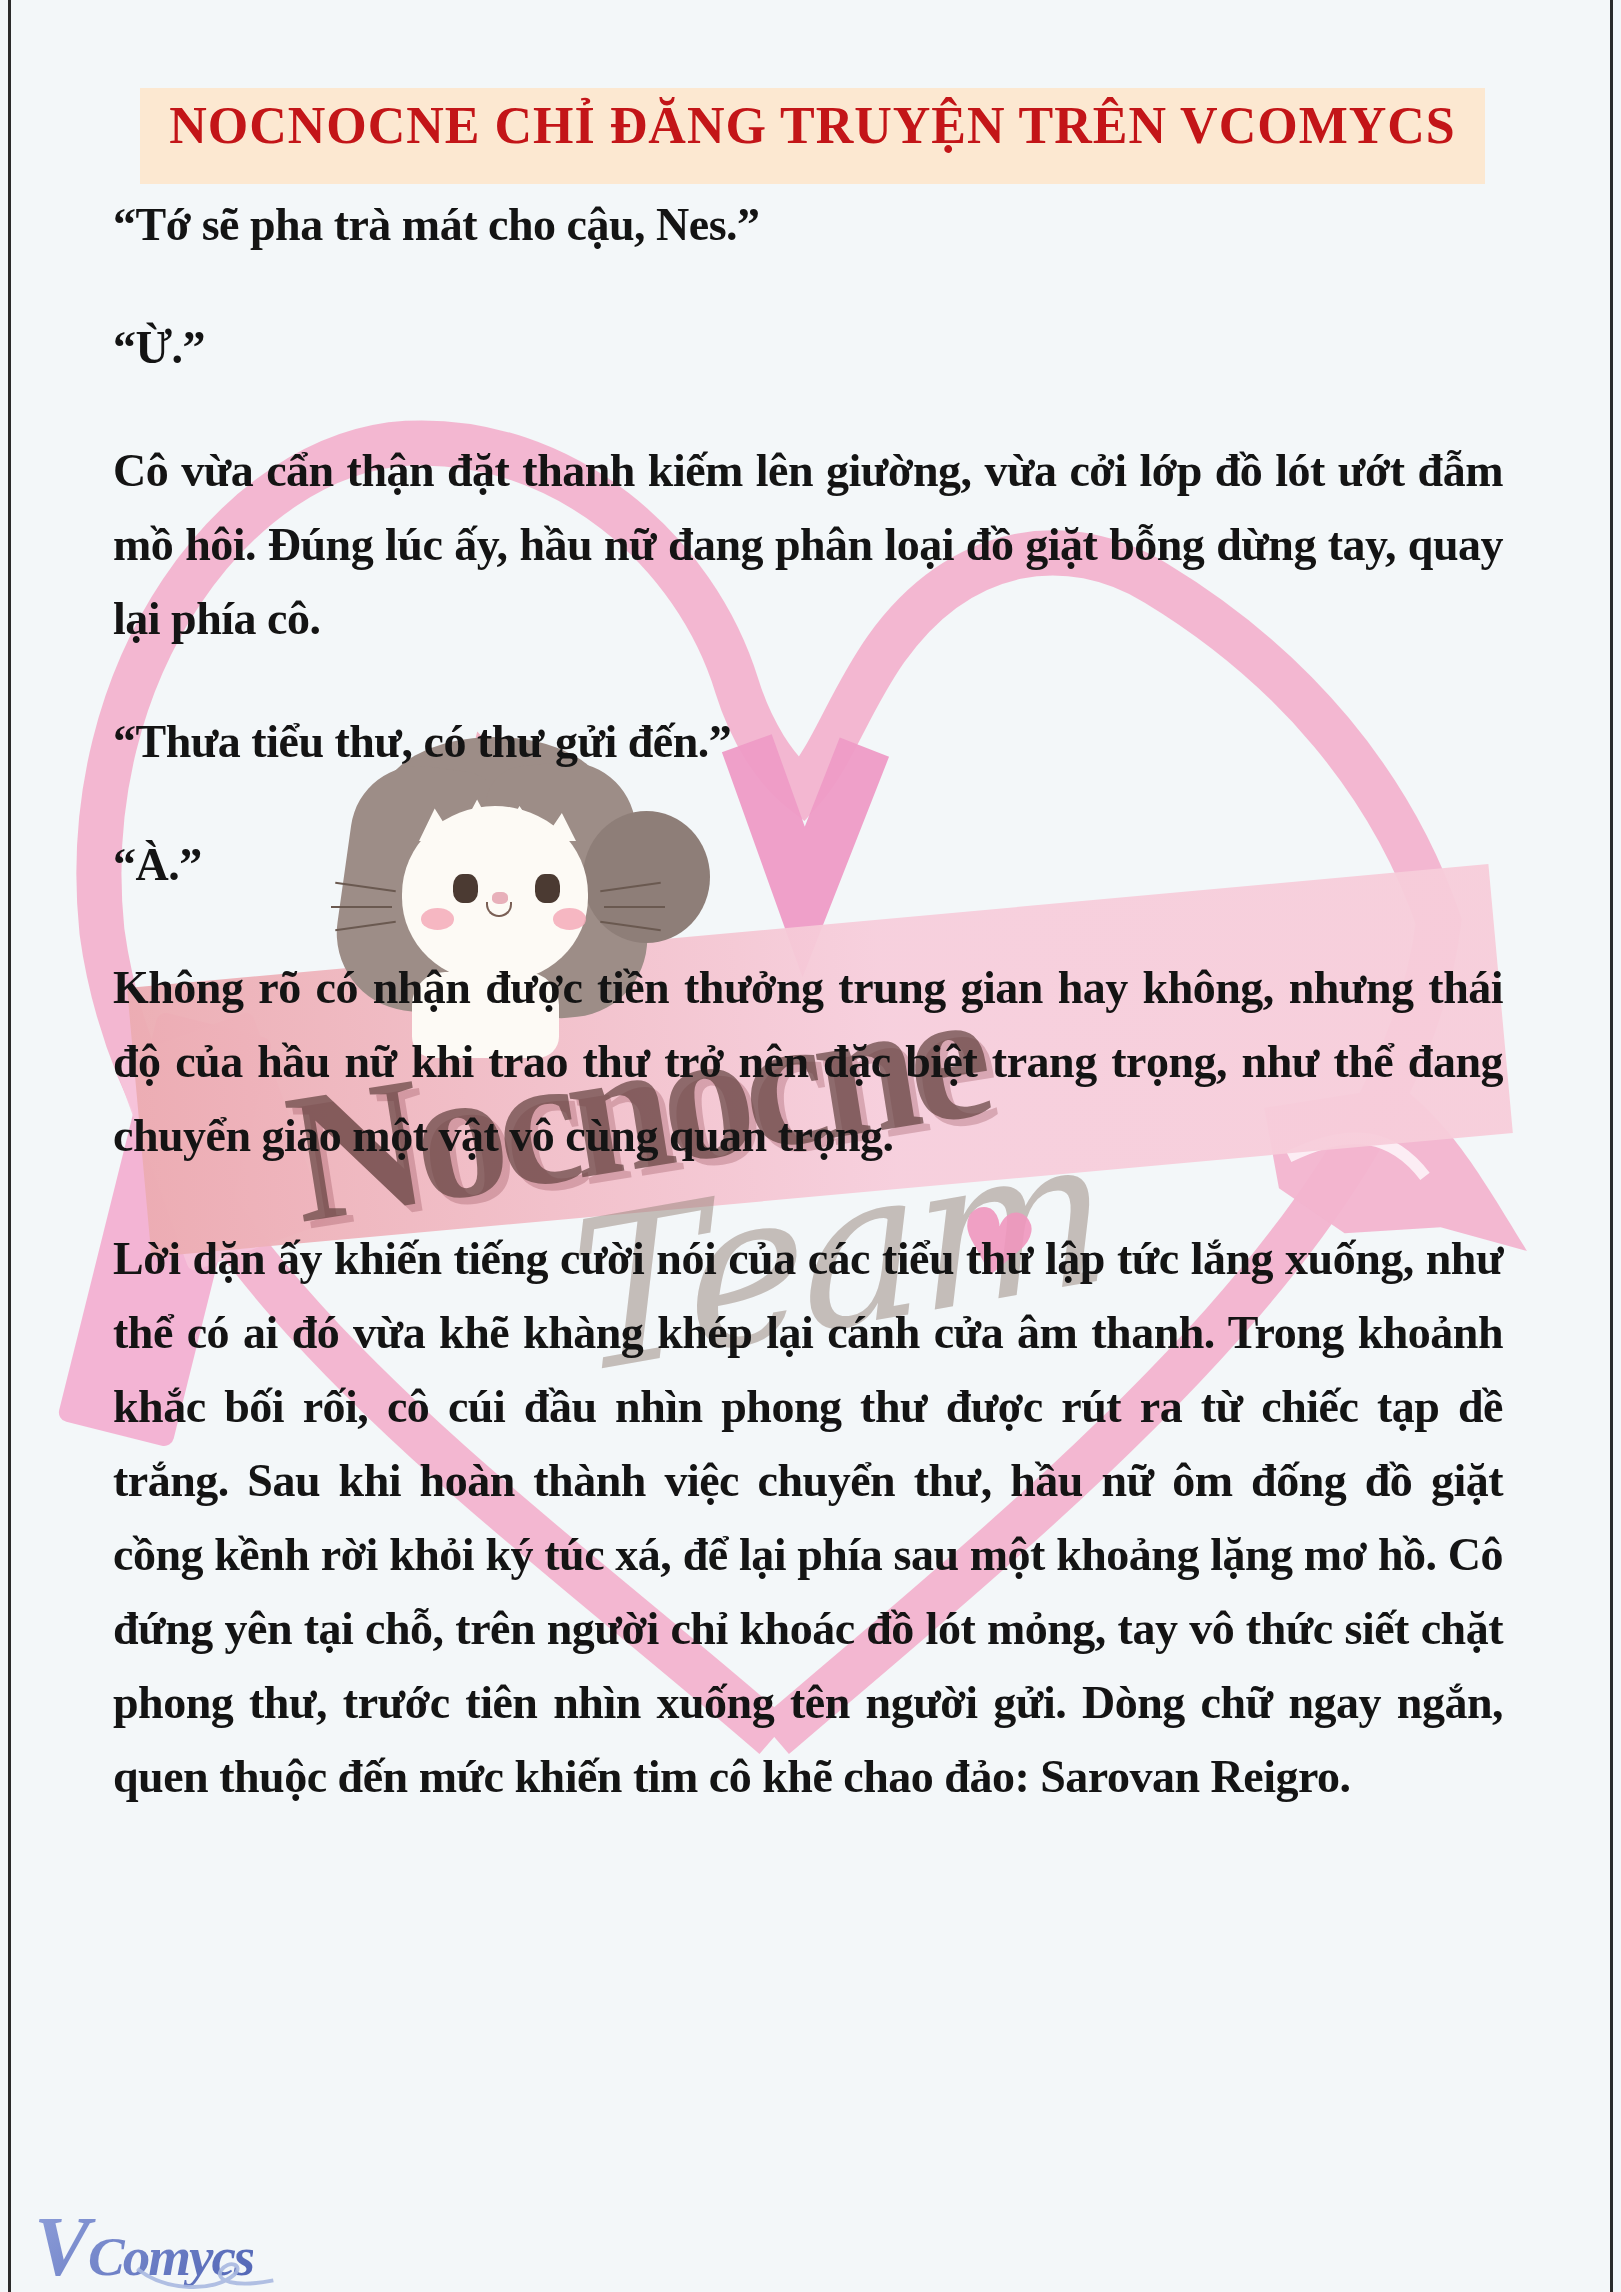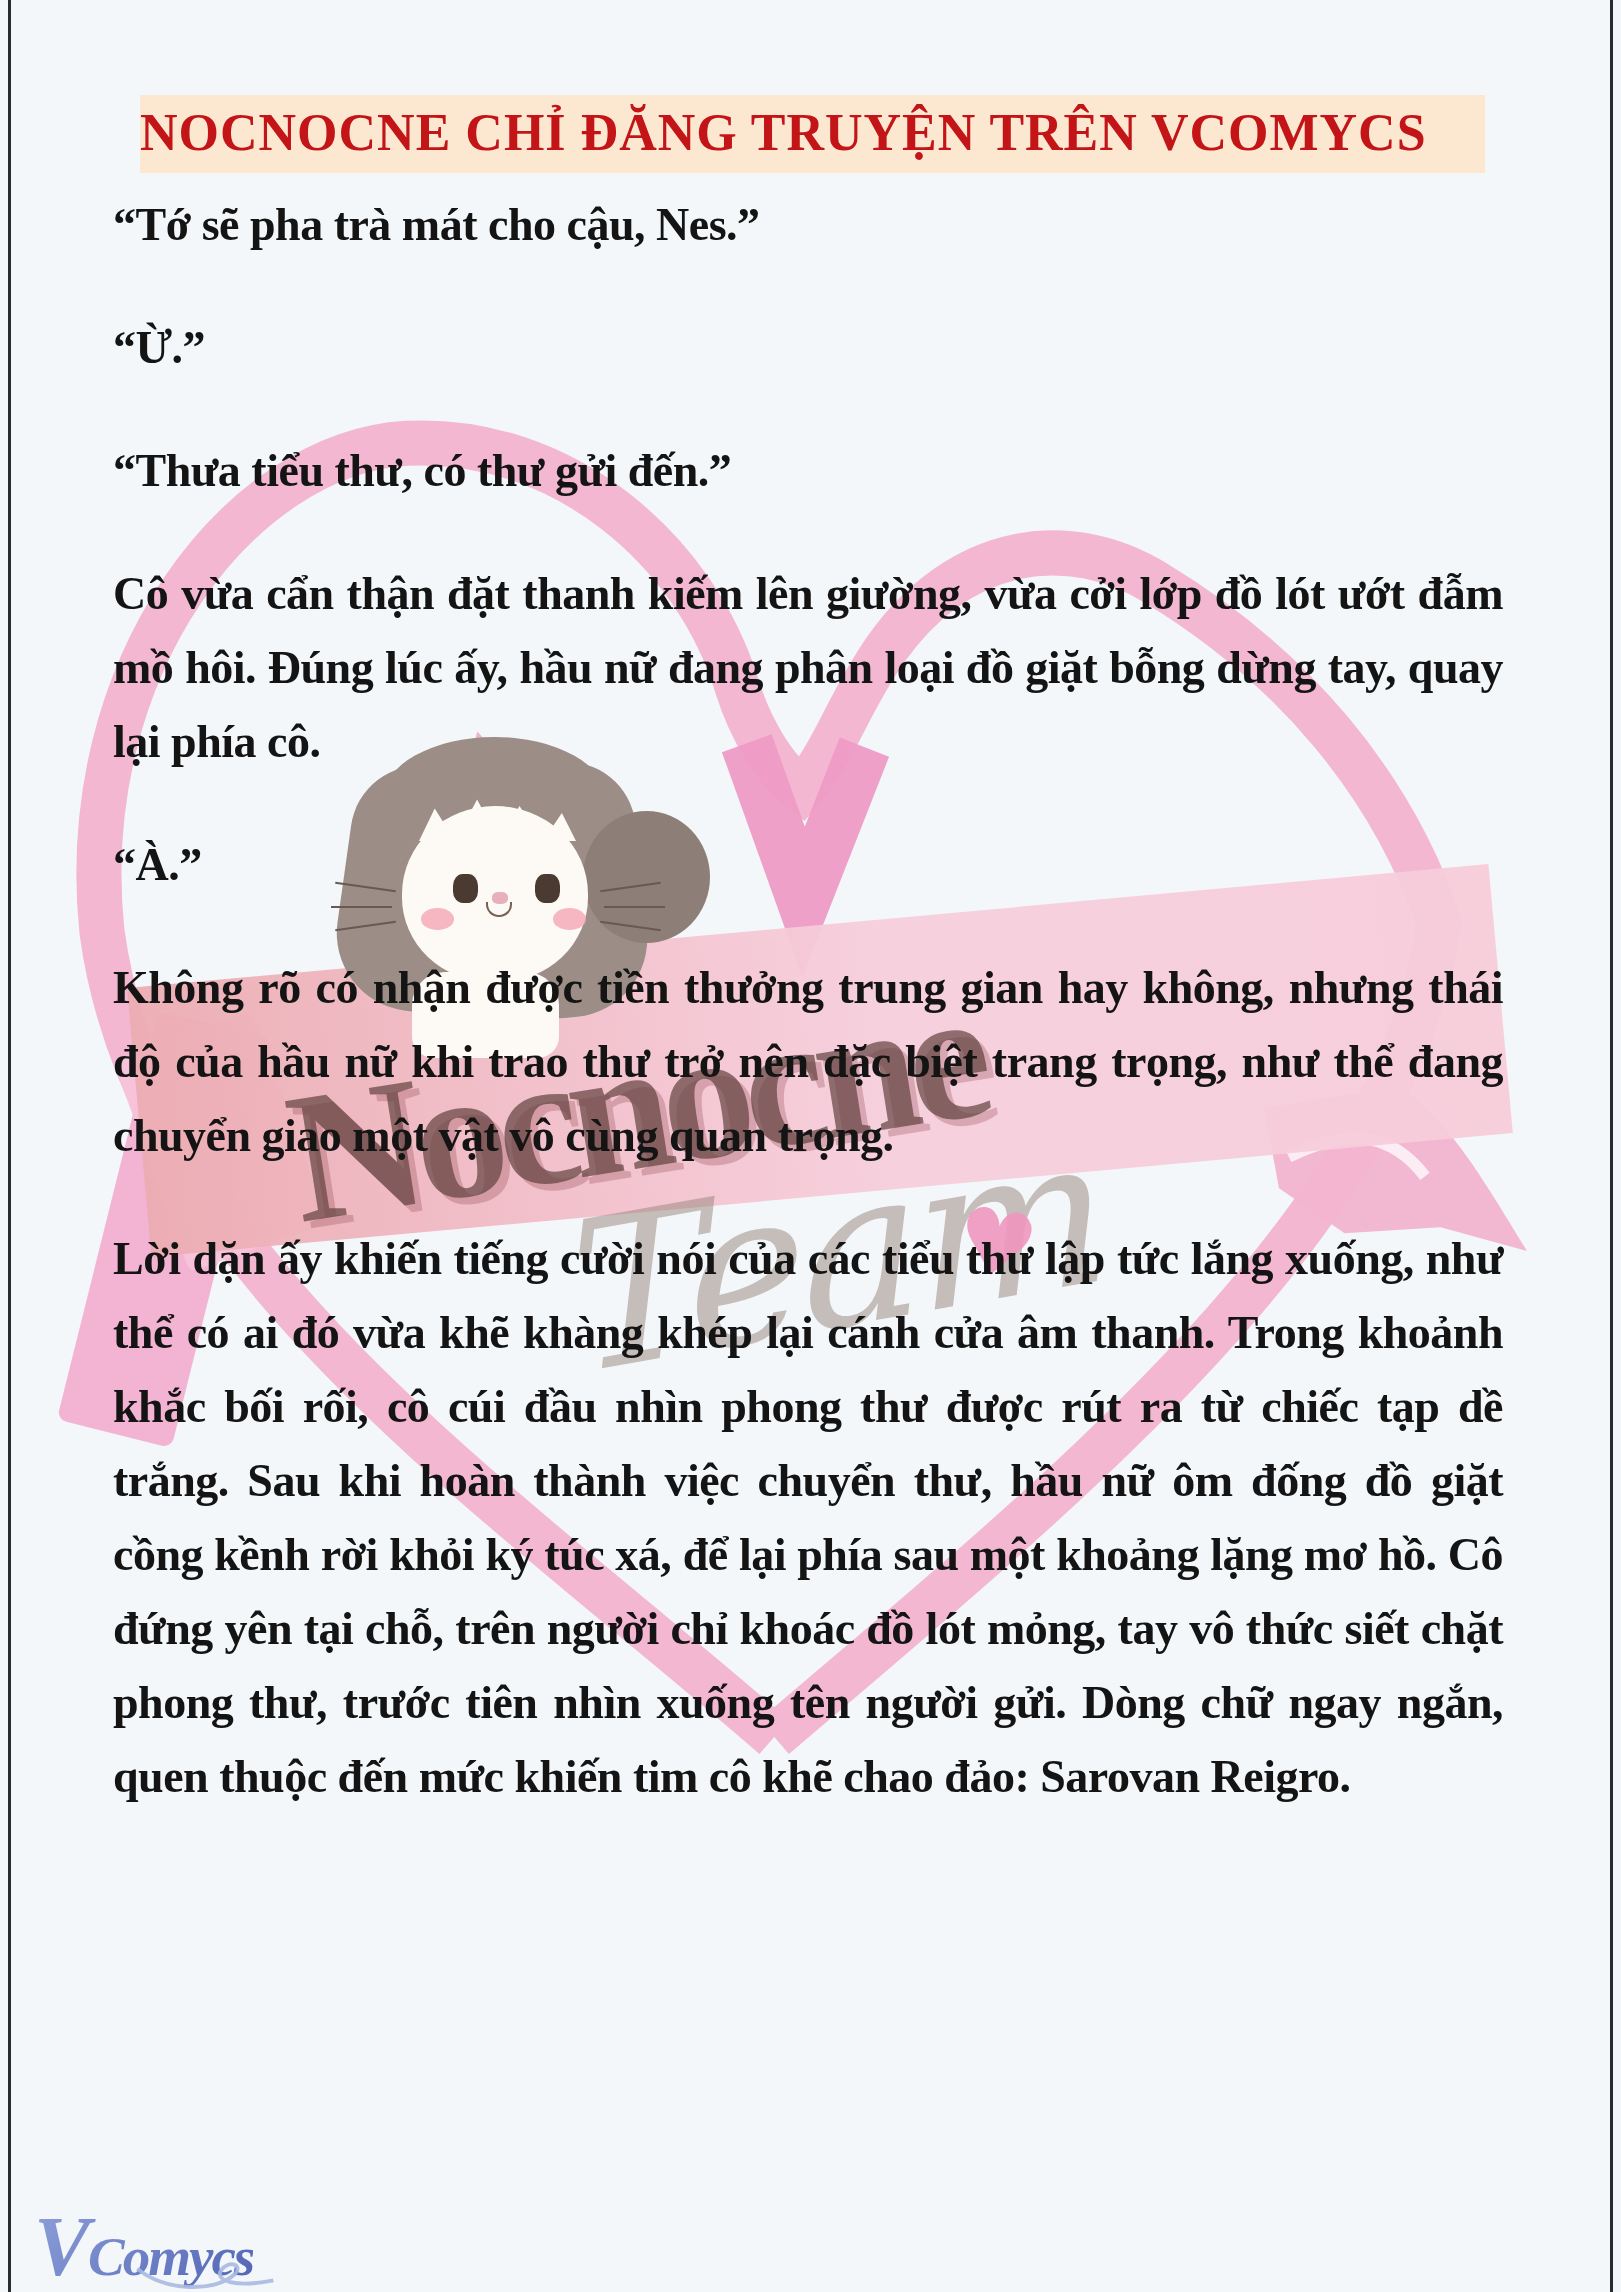--- a/index.html
+++ b/index.html
@@ -13,22 +13,22 @@
   html,body{width:1621px; height:2293px;}
   body{
     position:relative; overflow:hidden; background:var(--page-bg);
     font-family:"Liberation Serif", serif;
   }
   .edge-line{position:absolute; top:0; bottom:0; width:2.9px; background:var(--border-dark); z-index:6;}
   .edge-left{left:7.8px;} .edge-right{left:1610px;}
 
   
   .banner{
-    position:absolute; left:140px; top:95px; width:1345px; height:78px;
-    background:var(--banner-bg); z-index:3; line-height:76px;
+    position:absolute; left:140px; top:88px; width:1345px; height:96px;
+    background:var(--banner-bg); z-index:3; text-align:center; line-height:76px;
   }
   .banner span{
     font-weight:bold; font-size:52px; color:var(--accent-red); letter-spacing:1px;
   }
 
   
   .wm{position:absolute; z-index:0; pointer-events:none;}
   svg.heart-svg{position:absolute; left:0; top:0; width:1621px; height:2293px; z-index:0;}
 
   .ribbon-front{
@@ -160,22 +160,22 @@
   <div class="whisker w6"></div>
 </div>
 
 <div class="banner">
   <span>NOCNOCNE CHỈ ĐĂNG TRUYỆN TRÊN VCOMYCS</span>
 </div>
 
 <div class="story">
   <p>“Tớ sẽ pha trà mát cho cậu, Nes.”</p>
   <p>“Ừ.”</p>
+  <p>Cô vừa cẩn thận đặt thanh kiếm lên giường, vừa cởi lớp đồ lót ướt đẫm mồ hôi. Đúng lúc ấy, hầu nữ đang phân loại đồ giặt bỗng dừng tay, quay lại phía cô.</p>
   <p>“Thưa tiểu thư, có thư gửi đến.”</p>
-  <p>Cô vừa cẩn thận đặt thanh kiếm lên giường, vừa cởi lớp đồ lót ướt đẫm mồ hôi. Đúng lúc ấy, hầu nữ đang phân loại đồ giặt bỗng dừng tay, quay lại phía cô.</p>
   <p>“À.”</p>
   <p>Không rõ có nhận được tiền thưởng trung gian hay không, nhưng thái độ của hầu nữ khi trao thư trở nên đặc biệt trang trọng, như thể đang chuyển giao một vật vô cùng quan trọng.</p>
   <p>Lời dặn ấy khiến tiếng cười nói của các tiểu thư lập tức lắng xuống, như thể có ai đó vừa khẽ khàng khép lại cánh cửa âm thanh. Trong khoảnh khắc bối rối, cô cúi đầu nhìn phong thư được rút ra từ chiếc tạp dề trắng. Sau khi hoàn thành việc chuyển thư, hầu nữ ôm đống đồ giặt cồng kềnh rời khỏi ký túc xá, để lại phía sau một khoảng lặng mơ hồ. Cô đứng yên tại chỗ, trên người chỉ khoác đồ lót mỏng, tay vô thức siết chặt phong thư, trước tiên nhìn xuống tên người gửi. Dòng chữ ngay ngắn, quen thuộc đến mức khiến tim cô khẽ chao đảo: Sarovan Reigro.</p>
 </div>
 
 <div class="logo">
   <p class="logo-text">VComycs</p>
   <svg class="logo-flourish" width="176" height="35" viewBox="0 0 180 36">
     <path d="M 10,10 C 40,34 90,34 110,16 C 120,6 104,0 96,12 C 90,22 110,30 150,22" style="fill:none; stroke:#a9b8e0; stroke-width:4; opacity:.9"></path>
   </svg>

